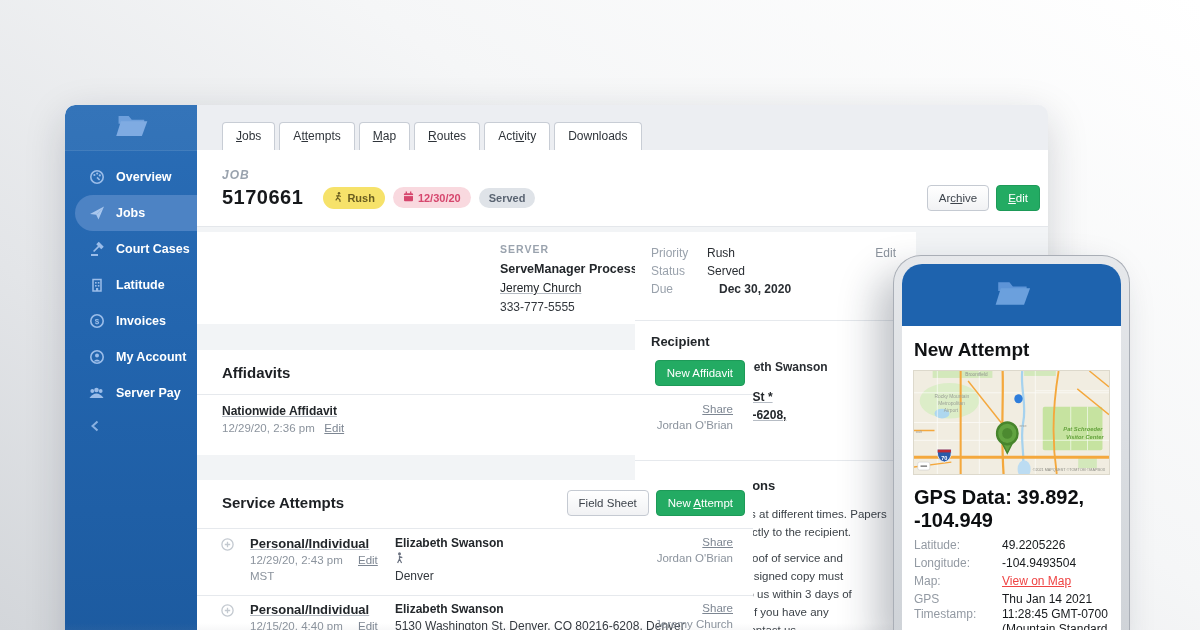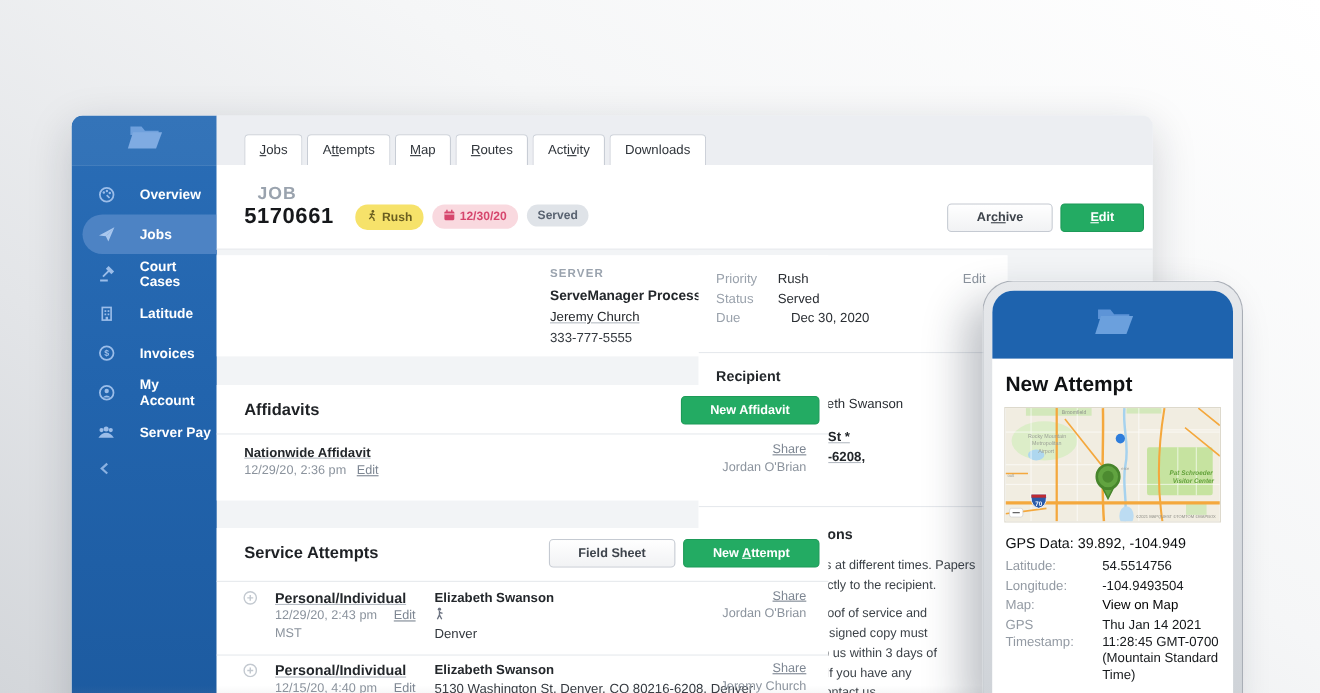--- a/index.html
+++ b/index.html
@@ -16,47 +16,47 @@
     background:#f2f4f6;border-radius:10px 10px 0 0;overflow:hidden;
     box-shadow:0 12px 40px rgba(20,30,45,.18);z-index:1;}
 
   
   .sidebar{position:absolute;left:0;top:0;bottom:0;width:132px;
     background:linear-gradient(180deg,#2a6db6 0%,#2264ad 45%,#1c5a9f 100%);border-radius:10px 0 0 0;}
   .side-logo{position:absolute;left:0;top:0;width:132px;height:46px;
     background:rgba(255,255,255,0.05);border-bottom:1px solid rgba(255,255,255,0.08);
     display:flex;align-items:center;justify-content:center;}
   .nav{position:absolute;left:0;top:54px;right:0;}
-  .nav-item{position:relative;height:36px;display:flex;align-items:center;gap:22px;
+  .nav-item{position:relative;height:36px;display:flex;align-items:center;gap:11px;
     padding-left:23px;color:#ffffff;font-size:12.5px;font-weight:bold;cursor:pointer;}
   .nav-item .ico{width:17px;height:17px;flex:0 0 17px;display:flex;align-items:center;justify-content:center;}
   .nav-item.active{background:#4d83c4;border-radius:18px 0 0 18px;margin-left:10px;padding-left:13px;}
   .collapse{position:absolute;left:24px;top:314px;width:14px;height:16px;cursor:pointer;}
 
   
   .tabbar{position:absolute;left:132px;top:0;right:0;height:45px;background:#eceef2;
     padding:10px 0 0 25px;display:flex;align-items:flex-end;}
   .tab{background:#ffffff;border:1px solid #c8cdd5;border-bottom:none;border-radius:4px 4px 0 0;
     padding:6px 13px 7px;font-size:12px;color:#2f343a;margin-right:4px;cursor:pointer;white-space:nowrap;}
   .ak{text-decoration:underline;}
 
   
   .job-header{position:absolute;left:132px;top:45px;right:0;height:77px;background:#ffffff;
     border-bottom:1px solid #e4e7eb;}
-  .job-label{position:absolute;left:37px;top:18px;font-size:16px;font-weight:bold;
-    letter-spacing:1px;color:#9aa3ae;}
-  .job-line{position:absolute;left:25px;top:36px;display:flex;align-items:flex-start;}
+  .job-label{position:absolute;left:25px;top:18px;font-size:12px;font-weight:bold;
+    letter-spacing:1px;color:#9aa3ae;font-style:italic;}
+  .job-line{position:absolute;left:25px;top:36px;display:flex;align-items:center;}
   .job-number{font-size:20px;font-weight:bold;color:#16181b;letter-spacing:.5px;}
   .badge{display:inline-flex;align-items:center;gap:4px;font-size:11px;font-weight:bold;
     border-radius:11px;padding:4px 10px;margin-left:8px;white-space:nowrap;}
   .badge.rush{background:#f6e26a;color:#6a5e20;margin-left:20px;}
   .badge.due{background:#f9d9df;color:#d6466d;}
   .badge.served{background:#dfe3e8;color:#5a6472;}
   .hdr-buttons{position:absolute;right:8px;top:35px;display:flex;gap:7px;}
-  .btn{font-size:11.5px;font-weight:bold;border-radius:4px;padding:6px 26px;cursor:pointer;
+  .btn{font-size:11.5px;font-weight:normal;border-radius:4px;padding:6px 11px;cursor:pointer;
     display:inline-block;white-space:nowrap;text-align:right;}
   .btn.gray{background:linear-gradient(#ffffff,#f1f2f4);border:1px solid #c5cad2;color:#3d434b;}
   .btn.green{background:#23ab63;border:1px solid #1d9a58;color:#ffffff;}
 
   
   .card{position:absolute;background:#ffffff;}
   .card-cs{left:132px;top:127px;width:556px;height:92px;}
   .cs-col{position:absolute;top:0;height:100%;padding-top:11px;}
   .cs-col.c1{left:25px;right:278px;border-right:1px solid #eef0f3;}
   .cs-col.c2{left:303px;}
@@ -64,21 +64,21 @@
   .cs-company{font-size:12.5px;font-weight:bold;color:#23272b;margin-bottom:5px;}
   .cs-line{font-size:12px;color:#33383e;margin-bottom:5px;}
   .dlink{color:#23272b;text-decoration:underline;text-decoration-color:#b6bcc4;cursor:pointer;}
   .glink{color:#7d8692;text-decoration:underline;cursor:pointer;}
   .gtext{color:#8b939d;}
 
   .card-right{left:570px;top:127px;width:281px;height:433px;overflow:hidden;}
   .drow{position:absolute;left:16px;font-size:12px;}
   .dlab{display:inline-block;width:56px;color:#9aa2ac;}
   .dval{color:#2a2e33;}
-  .dval.b{font-weight:normal;padding-left:12px;}
+  .dval.b{font-weight:bold;padding-left:12px;}
   .edit-top{position:absolute;right:20px;top:14px;font-size:12px;color:#8b939d;cursor:pointer;}
   .divider{position:absolute;left:0;right:0;height:1px;background:#e6e9ed;}
   .panel-title{position:absolute;left:16px;font-size:13px;font-weight:bold;color:#23272b;}
   .addr{position:absolute;left:16px;font-size:12px;font-weight:bold;}
   .instr{position:absolute;left:16px;font-size:11.5px;color:#3c4248;white-space:nowrap;}
 
   .card-affy{left:132px;top:245px;width:556px;height:105px;}
   .card-head{position:absolute;left:25px;top:14px;font-size:15px;font-weight:bold;color:#1d2024;}
   .card-btns{position:absolute;right:8px;top:10px;display:flex;gap:7px;}
   .row-title{font-size:12px;font-weight:bold;}
@@ -99,25 +99,25 @@
   
   .phone{position:absolute;left:893px;top:255px;width:237px;height:380px;z-index:10;
     background:linear-gradient(#e6e8eb,#cfd3d8);border:1px solid #a9aeb6;border-bottom:none;
     border-radius:28px 28px 0 0;padding:8px 8px 0 8px;
     box-shadow:-16px 18px 38px rgba(25,35,55,.28);}
   .screen{width:100%;height:100%;background:#ffffff;border-radius:20px 20px 0 0;overflow:hidden;position:relative;}
   .phone-header{height:62px;background:#1e63ae;display:flex;align-items:center;justify-content:center;}
   .phone-title{margin:13px 12px 9px;font-size:19px;font-weight:bold;color:#101214;}
   .phone-map{margin:0 11px;height:105px;border:1px solid #ddd9cc;position:relative;overflow:hidden;}
   .gps{margin:11px 12px;}
-  .gps-head{font-size:13px;font-weight:normal;color:#0c0e10;margin-bottom:6px;}
+  .gps-head{font-size:20px;font-weight:bold;color:#0c0e10;margin-bottom:6px;}
   .gps-grid{display:grid;grid-template-columns:88px 1fr;row-gap:3px;font-size:12px;line-height:15px;}
   .gps-lab{color:#939aa3;}
   .gps-val{color:#16191c;}
-  .blink{color:#000000;cursor:pointer;}
+  .blink{color:#ef4444;text-decoration:underline;cursor:pointer;}
 </style>
 </head>
 <body>
 
 <div class="window">
 
   <div class="sidebar">
     <div class="side-logo">
       <span>
         <svg width="38" height="28" viewBox="0 0 48 36">
@@ -415,21 +415,21 @@
           <rect x="4" y="92" width="13" height="8" rx="2" fill="#ffffff" stroke="#cccccc" stroke-width="0.6"></rect>
           <path d="M7 96 H14" stroke="#666666" stroke-width="1.2"></path>
         </g>
       </svg>
     </div>
 
     <div class="gps">
       <div class="gps-head">GPS Data: 39.892, -104.949</div>
       <div class="gps-grid">
         <div class="gps-lab">Latitude:</div>
-        <div class="gps-val">54.5514756</div>
+        <div class="gps-val">49.2205226</div>
         <div class="gps-lab">Longitude:</div>
         <div class="gps-val">-104.9493504</div>
         <div class="gps-lab">Map:</div>
         <div class="gps-val"><span class="blink">View on Map</span></div>
         <div class="gps-lab">GPS Timestamp:</div>
         <div class="gps-val">Thu Jan 14 2021 11:28:45 GMT-0700 (Mountain Standard Time)</div>
       </div>
     </div>
   </div>
 </div>

